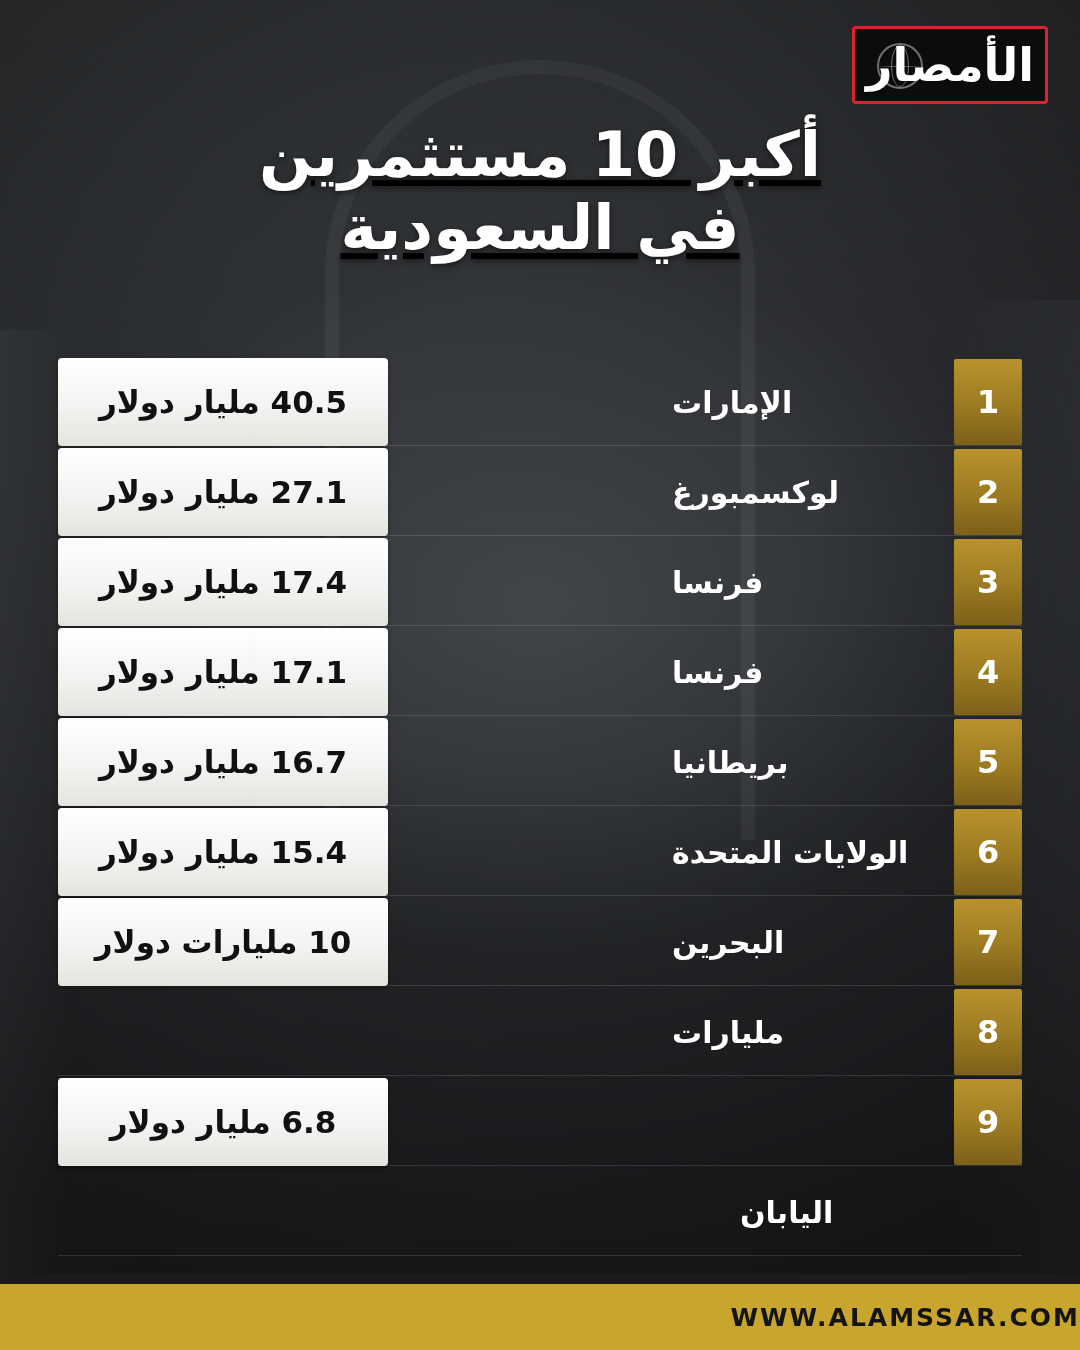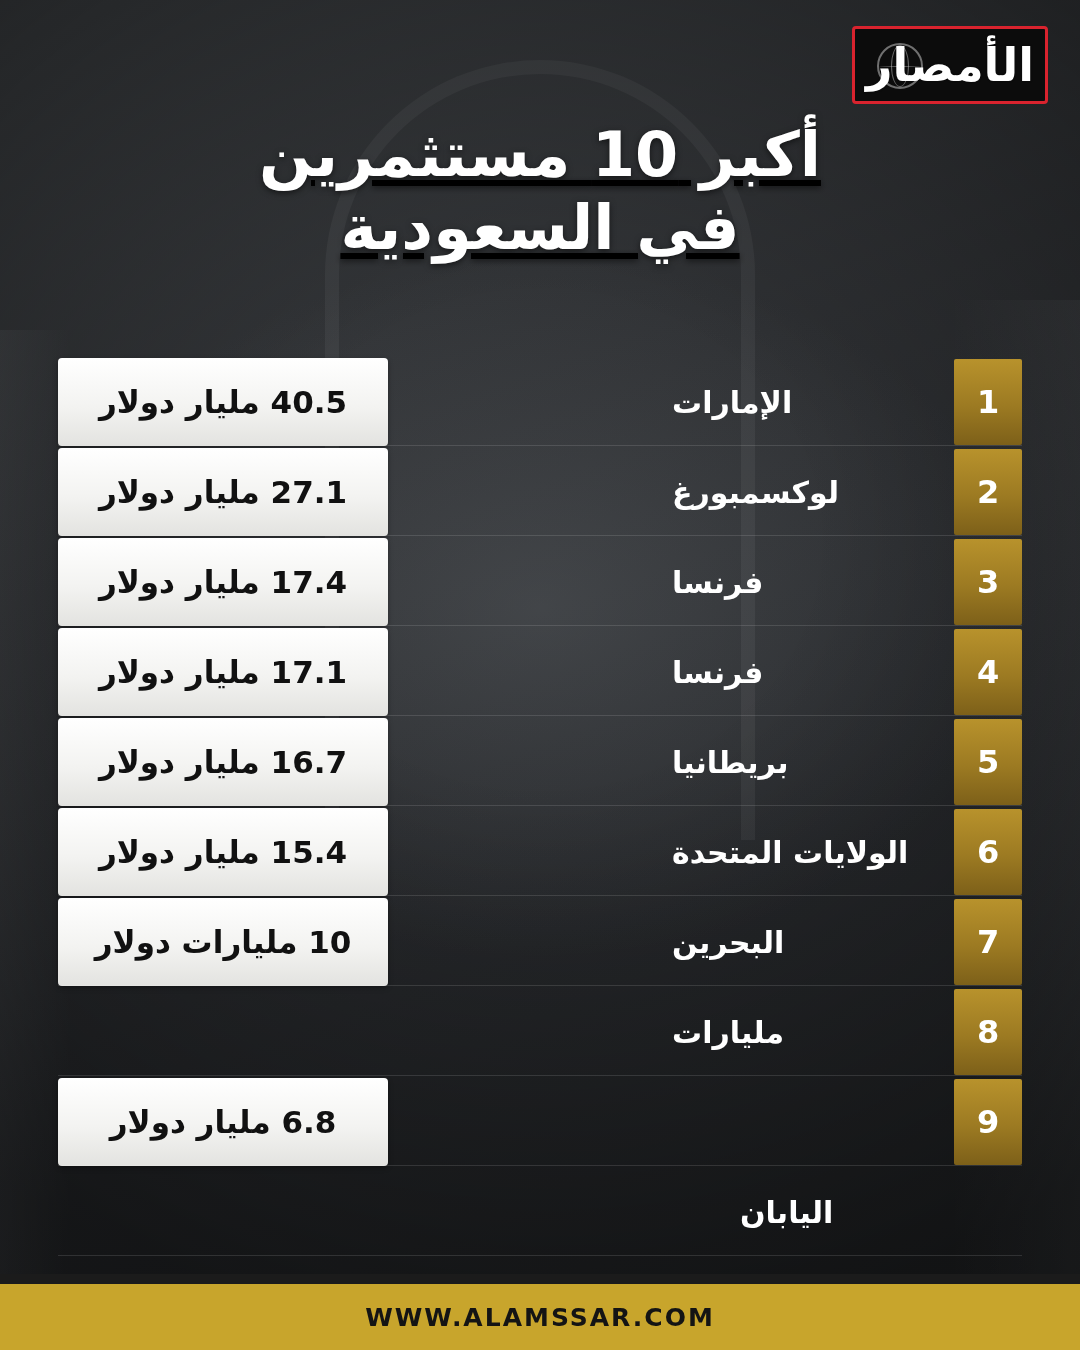--- a/index.html
+++ b/index.html
@@ -197,21 +197,20 @@
   
   .footer {
     position: absolute;
     left: 0;
     right: 0;
     bottom: 0;
     height: 66px;
     background: #c8a52c;
     display: flex;
     align-items: center;
-    justify-content: center;
     z-index: 7;
   }
   .footer-text {
     color: #141414;
     font-size: 25px;
     font-weight: bold;
     letter-spacing: 2px;
     direction: ltr;
   }
   .footer-strip {

